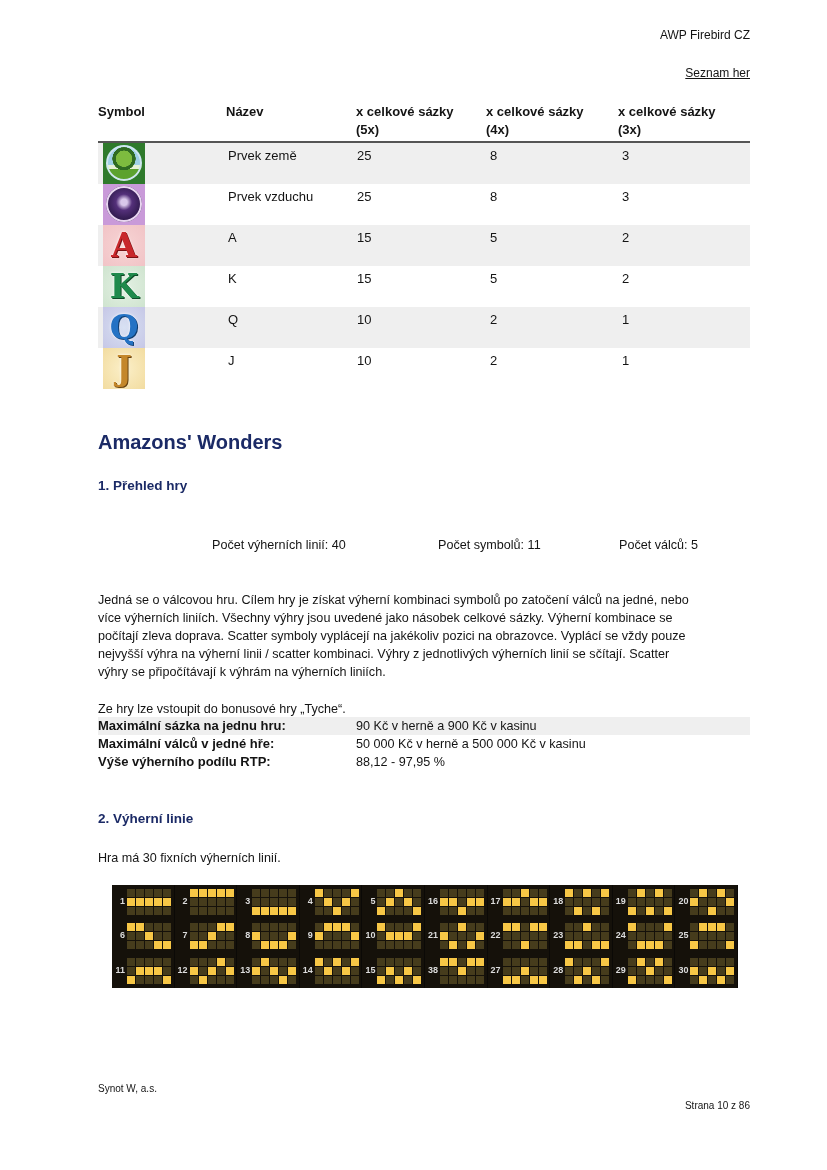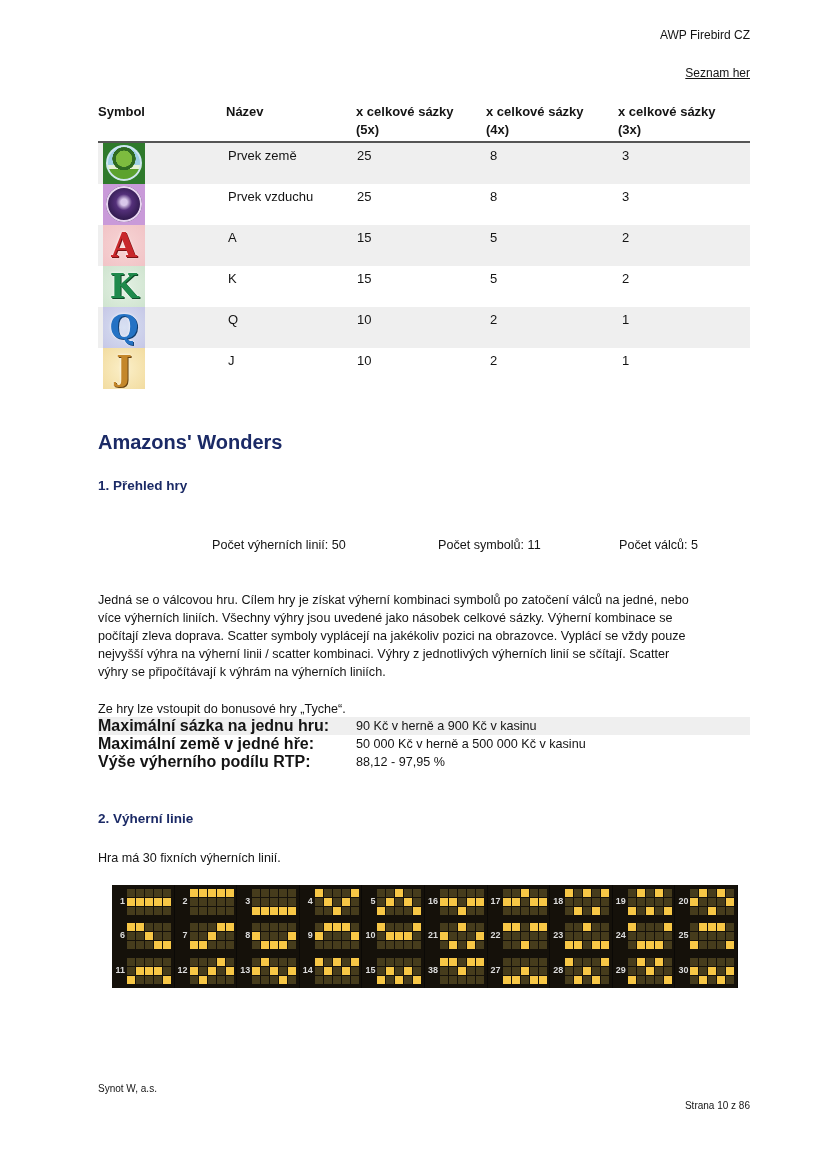--- a/index.html
+++ b/index.html
@@ -38,21 +38,21 @@
   .sym-k{background:radial-gradient(circle,#e3f0e3,#cfe4cf);color:#1f8a4c;text-shadow:1px 1px 0 #0e4a27,0 0 3px #fff;}
   .sym-q{background:radial-gradient(circle,#d8e1f3,#c6c7e6);color:#2472c4;text-shadow:1px 1px 0 #103c6e,0 0 3px #fff;}
   .sym-j{background:radial-gradient(circle,#fbefc8,#f2dca0);color:#c4872a;text-shadow:1px 1px 0 #6a4410,0 0 3px #fff;}
 
   .title{color:var(--accent);font-weight:bold;}
   .h1{font-size:20px;line-height:26px;}
   .h2{font-size:13.5px;line-height:18px;}
 
   .info-row{position:absolute;left:98px;width:652px;height:18px;}
   .info-row.alt{background:var(--stripe);}
-  .info-label{position:absolute;left:0;top:0;font-weight:bold;font-size:16px;line-height:18px;white-space:nowrap;}
+  .info-label{position:absolute;left:0;top:0;font-weight:bold;font-size:13px;line-height:18px;white-space:nowrap;}
   .info-value{position:absolute;left:258px;top:0;font-size:12.6px;line-height:18px;white-space:nowrap;}
 
   
   #paylines{position:absolute;left:112px;top:885px;width:626px;height:103px;background:var(--pl-bg);overflow:hidden;}
   .pl-panel{position:absolute;box-sizing:border-box;border-right:1px solid #0b0906;}
   .pl-num{position:absolute;left:0;width:13px;top:11px;text-align:right;color:#dcdcdc;
           font-size:9px;font-weight:bold;line-height:11px;font-family:"Liberation Sans",sans-serif;}
   .pl-grid{position:absolute;left:15px;top:4px;display:grid;grid-template-columns:repeat(5,8px);
            grid-template-rows:repeat(3,8px);gap:1px;}
   .pl-cell{width:8px;height:8px;background:var(--pl-off);}
@@ -131,40 +131,40 @@
     <div class="pt-cell" style="left:130px;">J</div>
     <div class="pt-cell" style="left:259px;">10</div>
     <div class="pt-cell" style="left:392px;">2</div>
     <div class="pt-cell" style="left:524px;">1</div>
   </div>
 </div>
 
 <div class="abs title h1" style="left:98px;top:429px;">Amazons' Wonders</div>
 <div class="abs title h2" style="left:98px;top:477px;">1. Přehled hry</div>
 
-<div class="abs body-text" style="left:212px;top:536px;">Počet výherních linií: 50</div>
+<div class="abs body-text" style="left:212px;top:536px;">Počet výherních linií: 40</div>
 <div class="abs body-text" style="left:438px;top:536px;">Počet symbolů: 11</div>
 <div class="abs body-text" style="left:619px;top:536px;">Počet válců: 5</div>
 
 <div class="abs" style="left:98px;top:591px;">
   <div class="body-text">Jedná se o válcovou hru. Cílem hry je získat výherní kombinaci symbolů po zatočení válců na jedné, nebo</div>
   <div class="body-text">více výherních liniích. Všechny výhry jsou uvedené jako násobek celkové sázky. Výherní kombinace se</div>
   <div class="body-text">počítají zleva doprava. Scatter symboly vyplácejí na jakékoliv pozici na obrazovce. Vyplácí se vždy pouze</div>
   <div class="body-text">nejvyšší výhra na výherní linii / scatter kombinaci. Výhry z jednotlivých výherních linií se sčítají. Scatter</div>
   <div class="body-text">výhry se připočítávají k výhrám na výherních liniích.</div>
 </div>
 
 <div class="abs body-text" style="left:98px;top:700px;">Ze hry lze vstoupit do bonusové hry „Tyche“.</div>
 
 <div class="info-row alt" style="top:717px;">
   <div class="info-label">Maximální sázka na jednu hru:</div>
   <div class="info-value">90 Kč v herně a 900 Kč v kasinu</div>
 </div>
 <div class="info-row" style="top:735px;">
-  <div class="info-label">Maximální země v jedné hře:</div>
+  <div class="info-label">Maximální válců v jedné hře:</div>
   <div class="info-value">50 000 Kč v herně a 500 000 Kč v kasinu</div>
 </div>
 <div class="info-row" style="top:753px;">
   <div class="info-label">Výše výherního podílu RTP:</div>
   <div class="info-value">88,12 - 97,95 %</div>
 </div>
 
 <div class="abs title h2" style="left:98px;top:810px;">2. Výherní linie</div>
 <div class="abs body-text" style="left:98px;top:849px;">Hra má 30 fixních výherních linií.</div>
 

